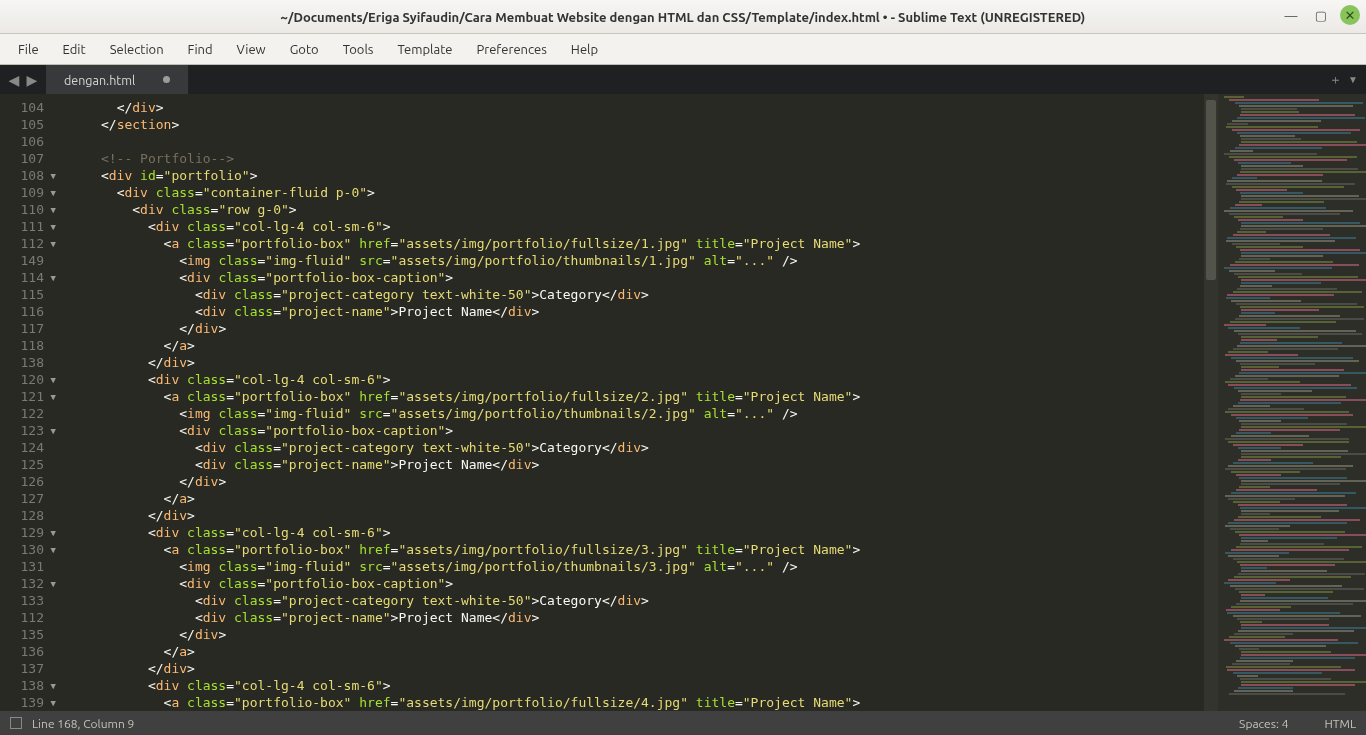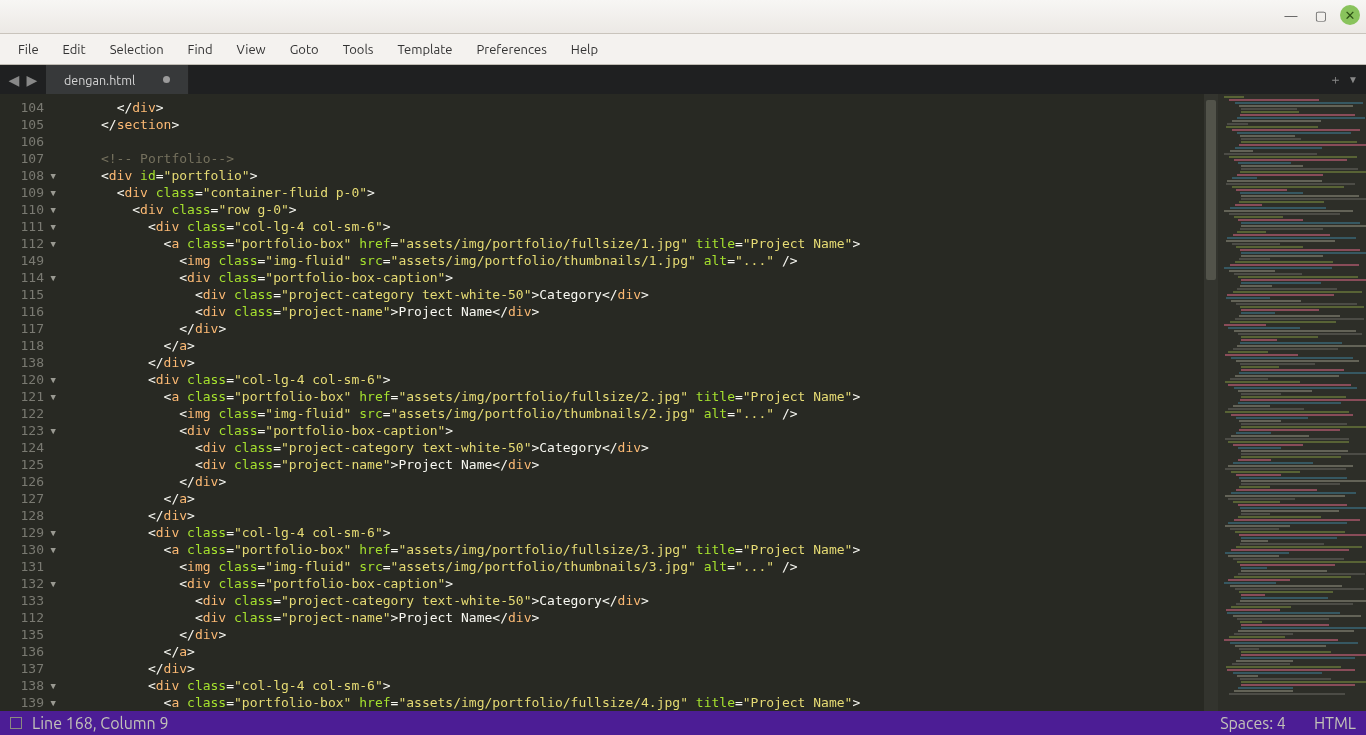--- a/index.html
+++ b/index.html
@@ -79,41 +79,42 @@
 .cm { color:#75715e; }          
 .tx { color:#f8f8f2; }          
 .minimap {
   position:absolute; right:0; top:94px; bottom:24px; width:148px;
   background: #2d2e28;
 }
 .mm-block { position:absolute; left:6px; right:8px; }
 .mm-line { height:2px; margin-bottom:1px; }
 .statusbar {
   position:absolute; left:0; right:0; bottom:0; height:24px;
-  background:#4c1d95; color:#c2c2b8; font-size:16px;
+  background:#404040; color:#c2c2b8; font-size:12px;
   display:flex; align-items:center; justify-content:space-between;
   padding:0 10px;
   margin-top:44px;
 }
 .statusbar .left { display:flex; align-items:center; gap:10px;}
-.statusbar .right { display:flex; align-items:center; gap:28px;}
+.statusbar .right { display:flex; align-items:center; gap:36px;}
 .sb-icon { width:12px;height:12px;border:1px solid #8a8a80; display:inline-block;}
 .scrollbar-v {
   position:absolute; right:148px; top:94px; bottom:24px; width:14px;
   background:#33342e;
 }
 .scroll-thumb { position:absolute; left:2px; right:2px; top:6px; height:180px;
   background:#52534a; border-radius:2px; }
 .tab-plus { color:#888; font-size:13px;}
 .tab-dd { color:#888; font-size:10px;}
 </style>
 </head>
 <body>
 
 <div class="titlebar">
+  <span class="title-text">~/Documents/Eriga Syifaudin/Cara Membuat Website dengan HTML dan CSS/Template/index.html • - Sublime Text (UNREGISTERED)</span>
   <div class="win-controls">
     <span class="win-btn">—</span>
     <span class="win-btn">▢</span>
     <span class="win-btn win-close">✕</span>
   </div>
 </div>
 
 <div class="menubar" id="menubar">
     <span class="menu-item">File</span>
     <span class="menu-item">Edit</span>

